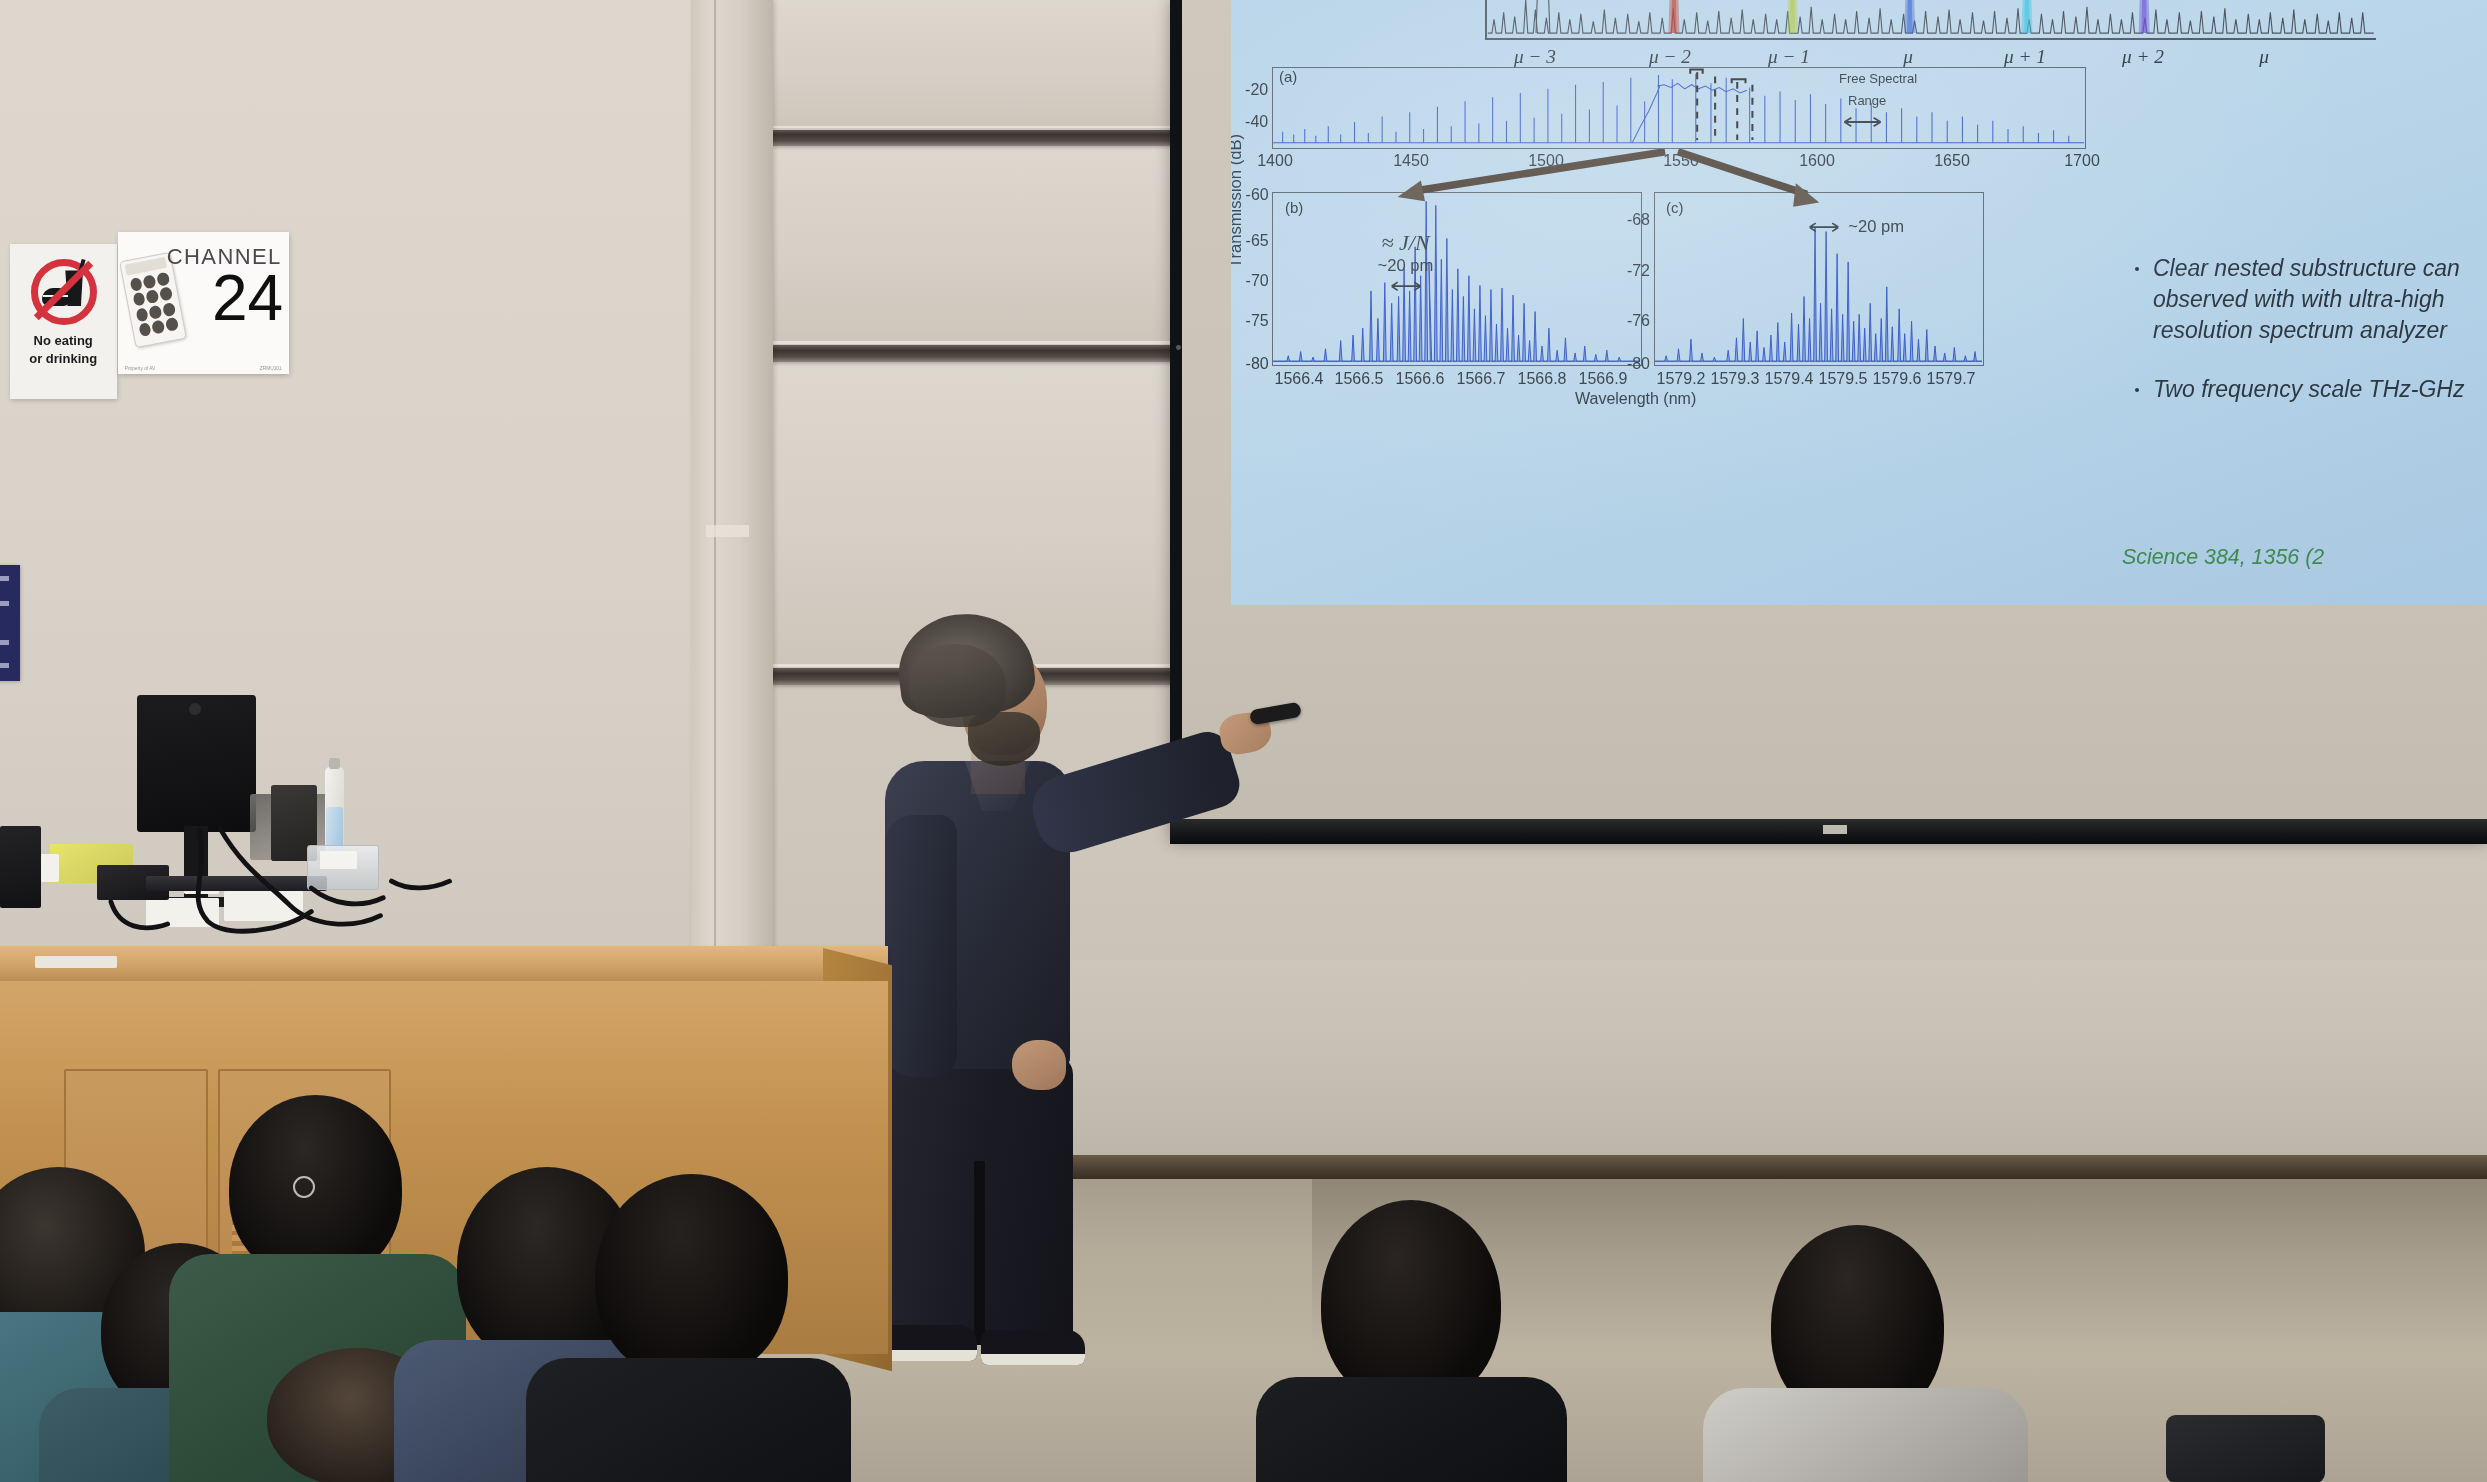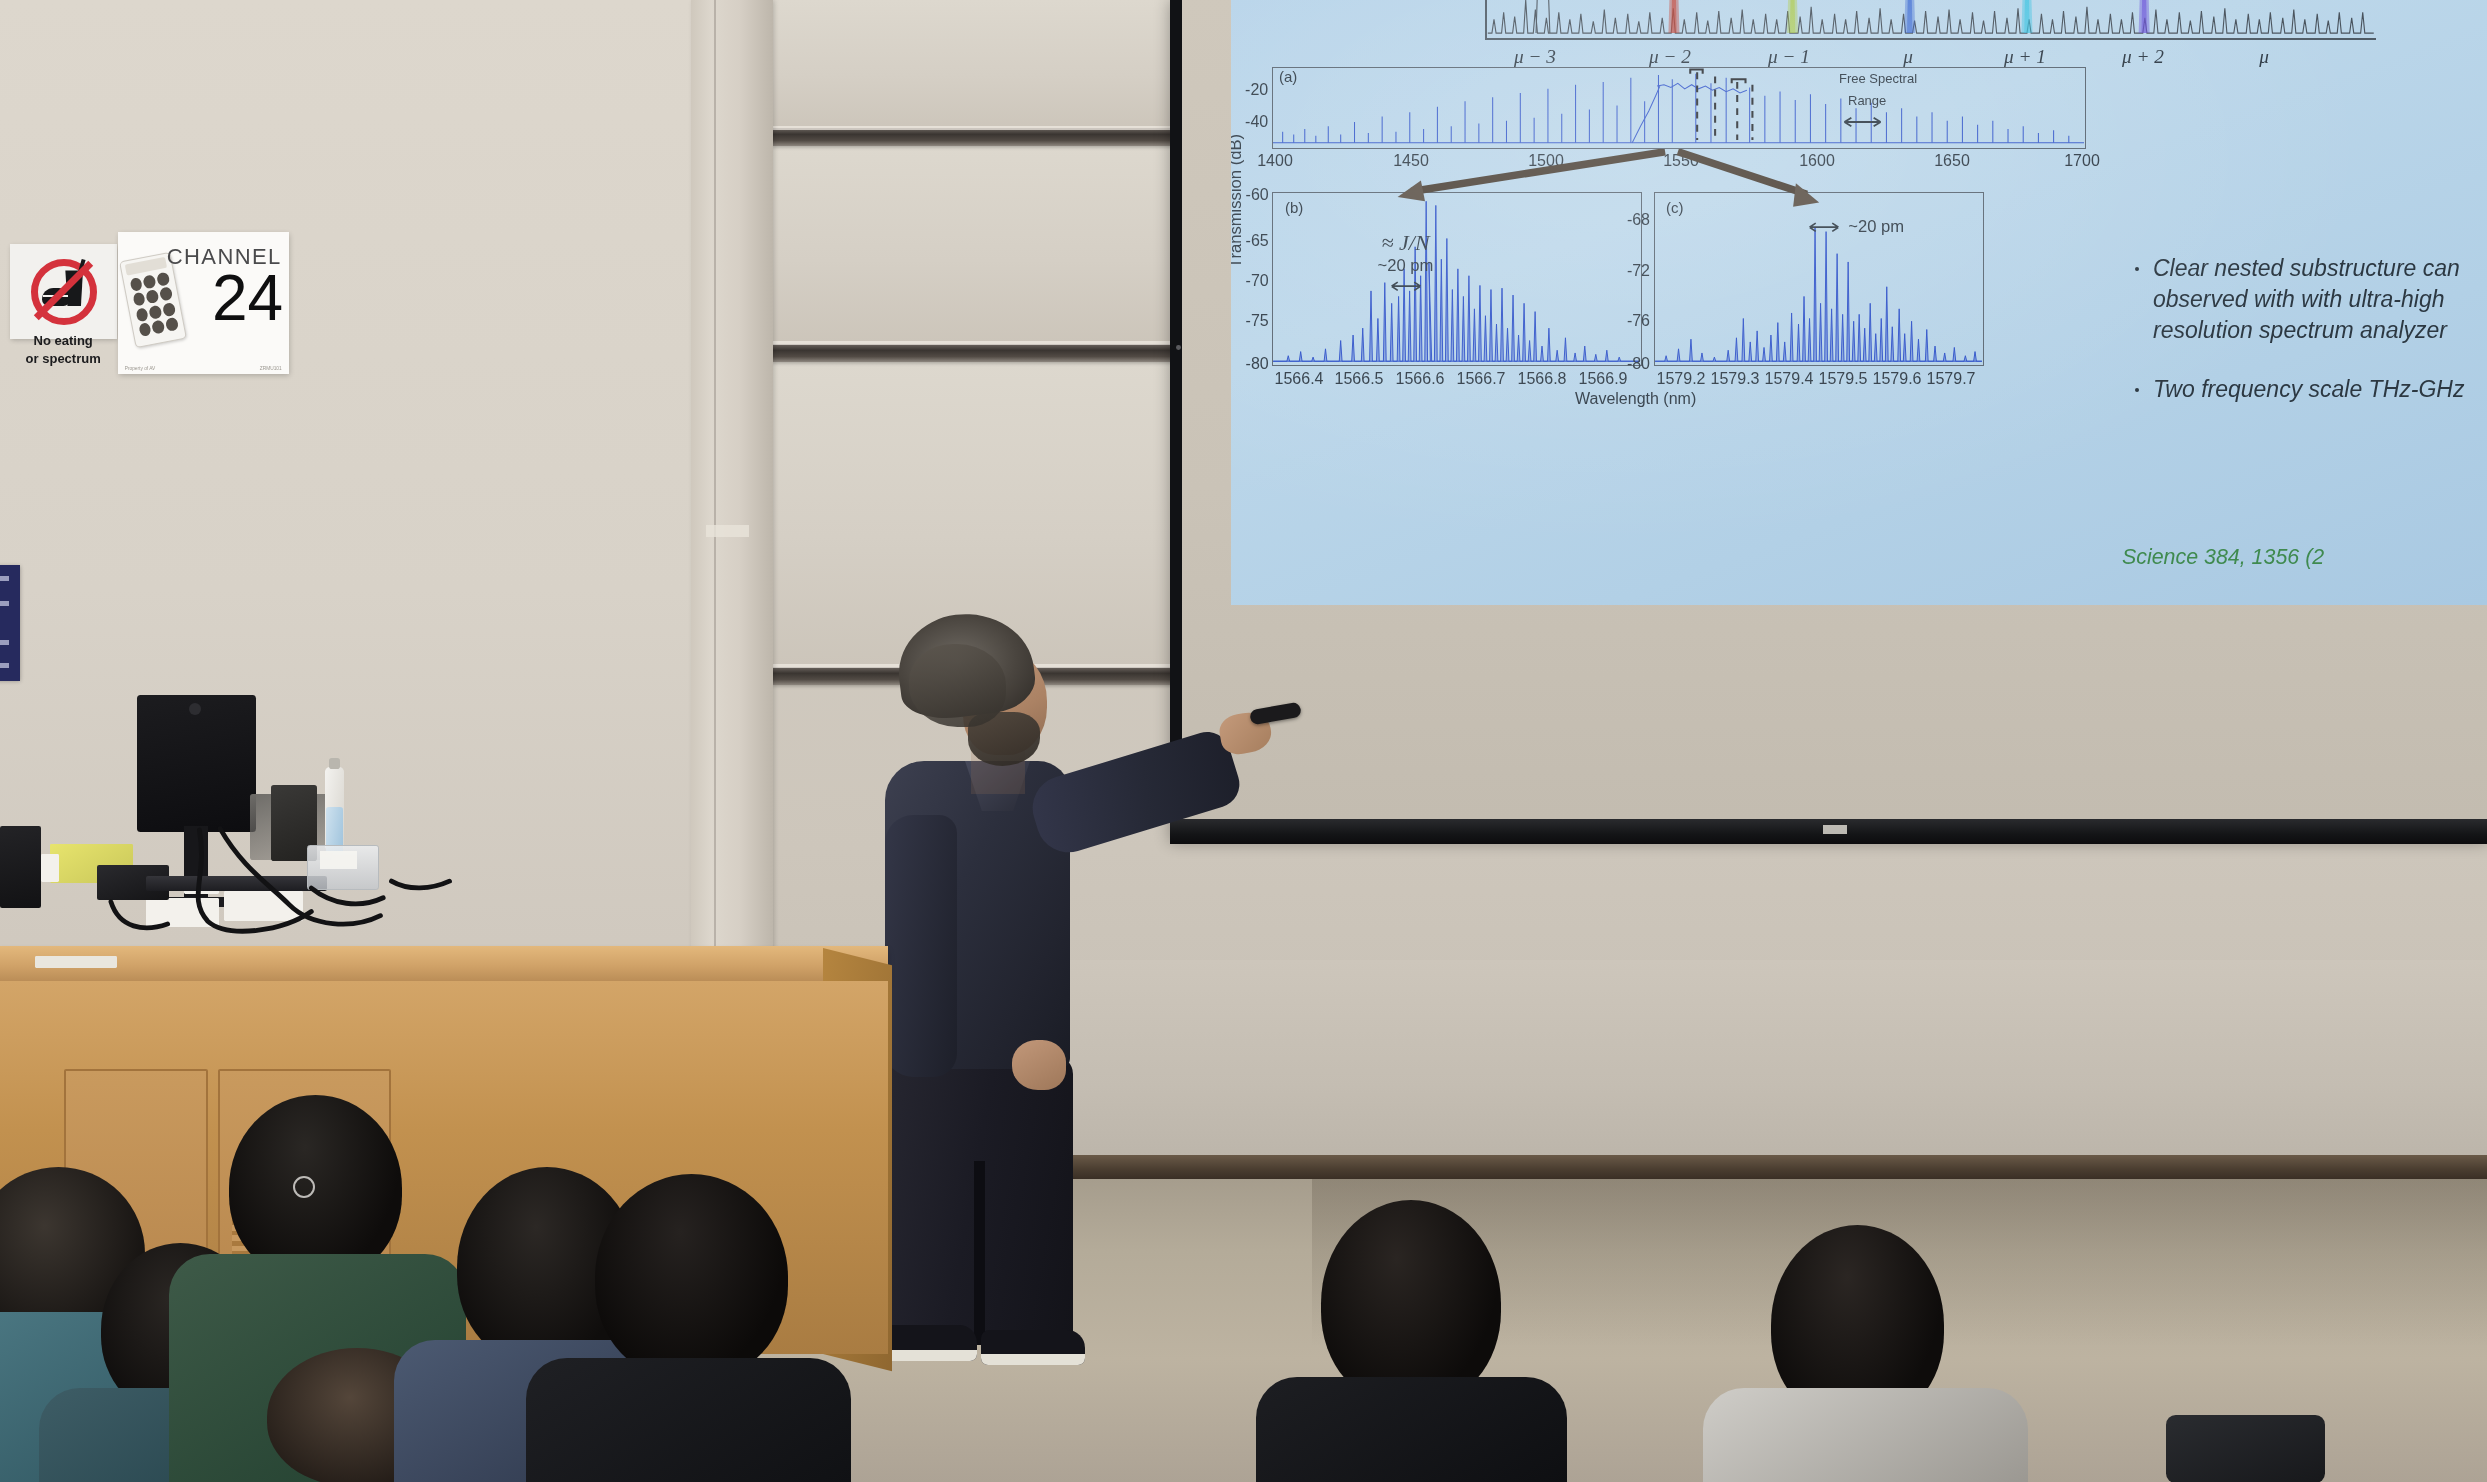--- a/index.html
+++ b/index.html
@@ -32,21 +32,21 @@
     background:linear-gradient(180deg,#cdc6bb 0%,#c4bdb2 55%,#b9b2a7 100%);}
   .stage-edge{position:absolute;left:387px;top:1155px;width:2100px;height:23.5px;
     background:linear-gradient(180deg,#6a5a48 0%,#4a3d30 60%,#3a2f25 100%);}
   .floor{position:absolute;left:387px;top:1174px;width:2100px;height:308px;
     background:linear-gradient(180deg,#a59c8c 0%,#b4ab99 25%,#bdb3a1 60%,#ada395 100%);}
   .floor-shade{position:absolute;left:1312px;top:1174px;width:1175px;height:173px;
     background:linear-gradient(180deg,rgba(90,80,66,.30),rgba(120,110,95,0));}
 
   
   .sign-group{position:absolute;left:9.7px;top:232px;width:279px;height:146px;}
-  .sign-noeat{position:absolute;left:0;top:12.4px;width:107px;height:95px;background:#f2f1ee;
+  .sign-noeat{position:absolute;left:0;top:12.4px;width:107px;height:155px;background:#f2f1ee;
     box-shadow:1.4px 2.1px 4.8px rgba(0,0,0,.22);}
   .prohib{position:absolute;left:21px;top:15px;width:66px;height:66px;border:7px solid #d4323c;
     border-radius:50%;box-sizing:border-box;}
   .prohib-bar{position:absolute;left:15px;top:43px;width:77px;height:7px;background:#d4323c;
     transform:rotate(-45deg);transform-origin:center;}
   .cup{position:absolute;left:54px;top:26px;width:21px;height:36px;background:#17181a;
     clip-path:polygon(8% 0,92% 0,82% 100%,18% 100%);}
   .straw{position:absolute;left:69px;top:15px;width:3.5px;height:19.3px;background:#17181a;transform:rotate(16deg);}
   .burger{position:absolute;left:32px;top:44px;width:28px;height:18px;background:#17181a;
     border-radius:12.4px 12.4px 7px 7px;}
@@ -246,21 +246,21 @@
 
     <div class="sign-noeat">
       <div class="prohib"></div>
       <div class="cup"></div>
       <div class="straw"></div>
       <div class="burger"></div>
       <div class="burger-line"></div>
       <div class="prohib-bar"></div>
       <div class="sign-noeat-txt">
         <div>No eating</div>
-        <div>or spectrum</div>
+        <div>or drinking</div>
       </div>
     </div>
 
     <div class="sign-channel">
       <div class="remote">
         <div class="remote-head"></div>
         <div class="remote-keys">
           <span class="rk"></span>
             <span class="rk"></span>
             <span class="rk"></span>

